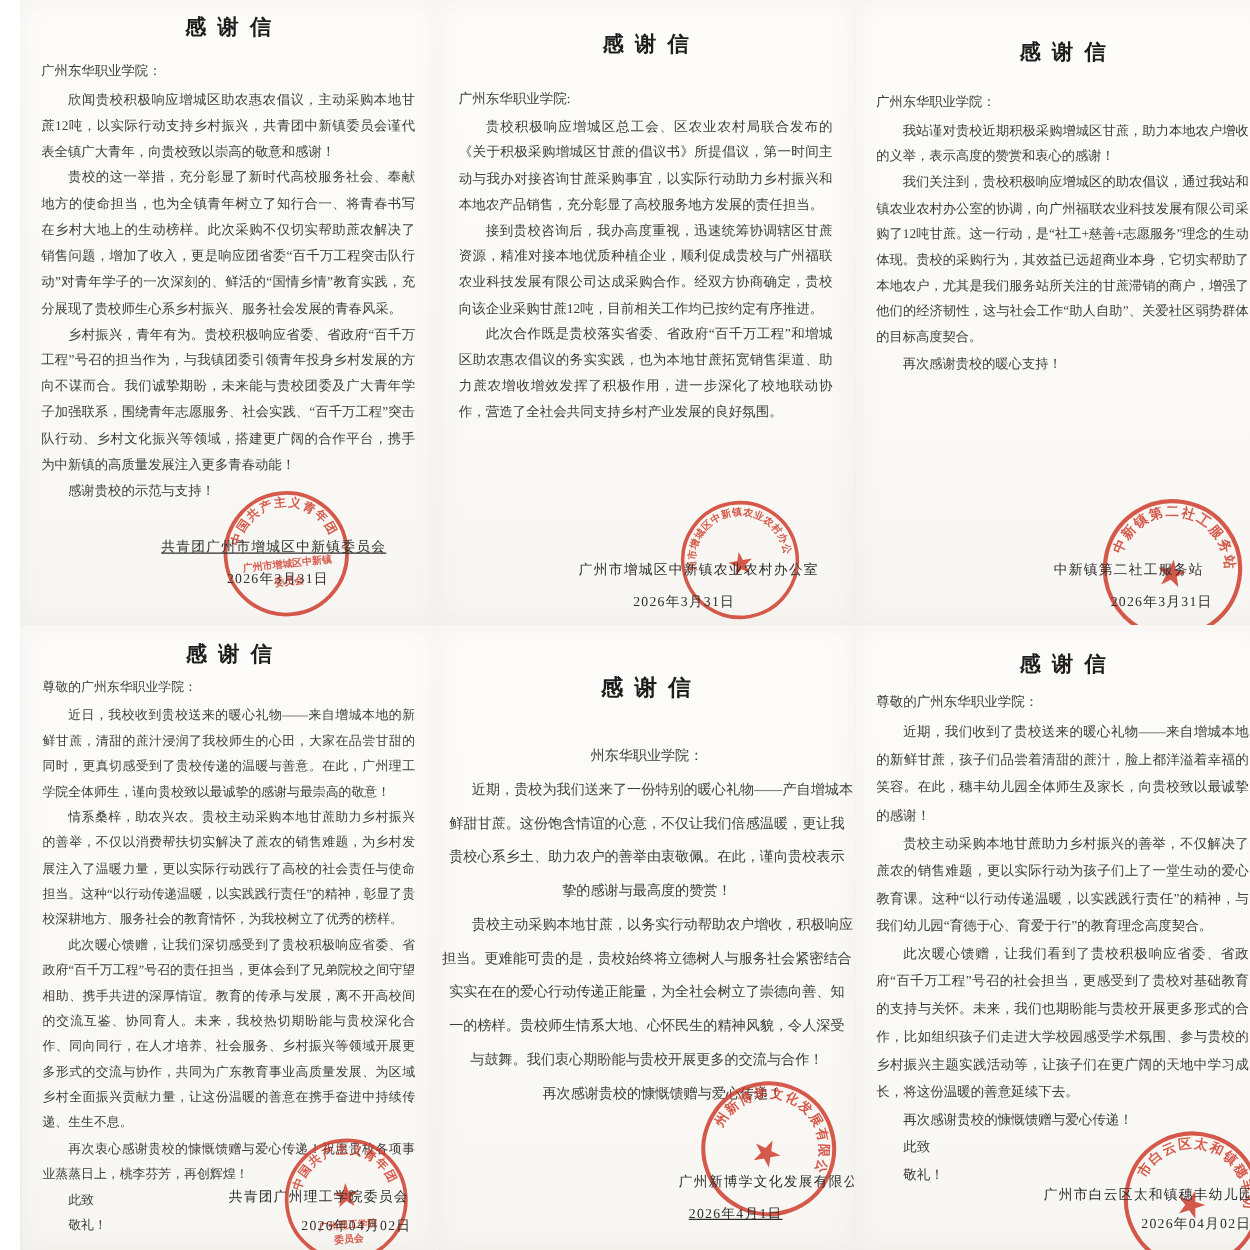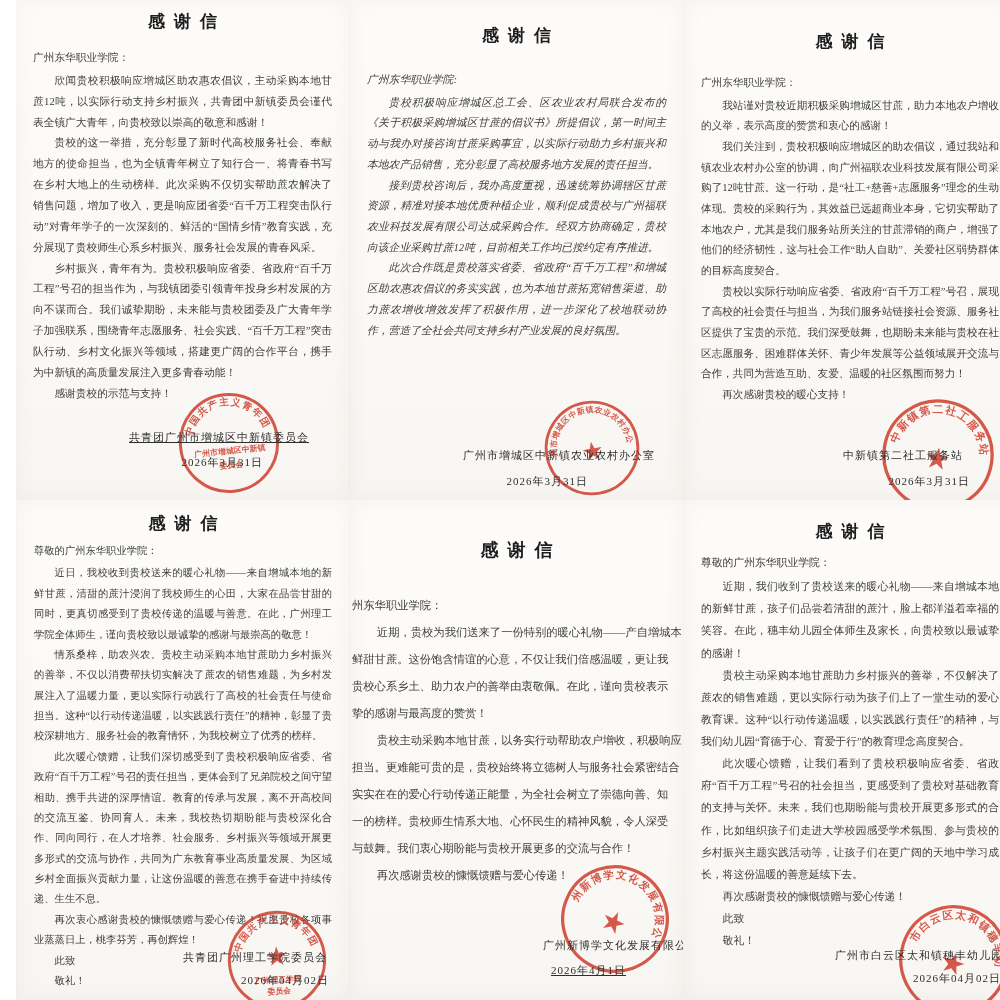--- a/index.html
+++ b/index.html
@@ -44,21 +44,21 @@
 
   
   .p0{padding-top:10px;}
   .p0 .body{font-size:10.7px;line-height:1.95;}
   .p0 .sig{top:430px;right:40px;text-decoration:underline;}
   .p0 .date{top:455px;right:86px;}
   .p0 .stamp{left:160px;top:390px;width:106px;height:106px;transform:rotate(-6deg);}
 
   .p1{padding-top:24px;}
   .p1 .title{margin-bottom:22px;}
-  .p1 .body{font-size:10.8px;line-height:1.92;font-style:italic;}
+  .p1 .body{font-size:10.8px;line-height:1.92;}
   .p1 .sig{top:448px;right:28px;}
   .p1 .date{top:474px;right:95px;}
   .p1 .stamp{left:192px;top:398px;width:100px;height:100px;transform:rotate(-10deg);}
 
   .p2{padding-top:30px;}
   .p2 .title{margin-bottom:20px;}
   .p2 .body{font-size:10.6px;line-height:1.95;}
   .p2 .sig{top:448px;right:53px;}
   .p2 .date{top:474px;right:46px;}
   .p2 .stamp{left:195px;top:396px;width:118px;height:118px;transform:rotate(9deg);}
@@ -66,21 +66,21 @@
   .p3{padding-top:12px;}
   .p3 .title{margin-bottom:6px;}
   .p3 .body{font-size:10.3px;line-height:1.98;}
   .p3 .sig{top:450px;right:22px;}
   .p3 .date{top:473px;right:20px;}
   .p3 .stamp{left:208px;top:408px;width:104px;height:104px;transform:rotate(-4deg);}
 
   .p4{padding-top:38px;}
   .p4 .title{font-size:18px;margin-bottom:30px;}
   .p4 .lines{font-size:11.3px;line-height:27px;white-space:nowrap;
-             padding-left:2px;text-align:left;}
+             padding-left:2px;text-align:center;}
   .p4 .lines div{overflow:hidden;}
   .p4 .ind{padding-left:2.2em;}
   .p4 .sig{top:438px;right:-4px;}
   .p4 .date{top:463px;right:57px;text-decoration:underline;}
   .p4 .stamp{left:208px;top:362px;width:114px;height:114px;transform:rotate(26deg);}
 
   .p5{padding-top:20px;}
   .p5 .title{margin-bottom:8px;}
   .p5 .body{font-size:10.8px;line-height:2.05;}
   .p5 .sig{top:448px;right:13px;}
@@ -133,21 +133,20 @@
       </svg>
     </div>
   </section>
 
   <section class="panel p2">
     <h1 class="title">感谢信</h1>
     <div class="body">
       <p class="salutation">广州东华职业学院：</p>
       <p class="para">我站谨对贵校近期积极采购增城区甘蔗，助力本地农户增收的义举，表示高度的赞赏和衷心的感谢！</p>
       <p class="para">我们关注到，贵校积极响应增城区的助农倡议，通过我站和镇农业农村办公室的协调，向广州福联农业科技发展有限公司采购了12吨甘蔗。这一行动，是“社工+慈善+志愿服务”理念的生动体现。贵校的采购行为，其效益已远超商业本身，它切实帮助了本地农户，尤其是我们服务站所关注的甘蔗滞销的商户，增强了他们的经济韧性，这与社会工作“助人自助”、关爱社区弱势群体的目标高度契合。</p>
-      <p class="para">贵校以实际行动响应省委、省政府“百千万工程”号召，展现了高校的社会责任与担当，为我们服务站链接社会资源、服务社区提供了宝贵的示范。我们深受鼓舞，也期盼未来能与贵校在社区志愿服务、困难群体关怀、青少年发展等公益领域展开交流与合作，共同为营造互助、友爱、温暖的社区氛围而努力！</p>
       <p class="para">再次感谢贵校的暖心支持！</p>
     </div>
     <div class="sig">中新镇第二社工服务站</div>
     <div class="date">2026年3月31日</div>
     <div class="stamp">
       <svg viewBox="0 0 120 120">
         <circle class="ring" cx="60" cy="60" r="55"></circle>
         <path id="arc2" d="M60,60 m-43,0 a43,43 0 1,1 86,0" fill="none"></path>
         <text class="arctext"><textPath href="#arc2" startOffset="50%" text-anchor="middle">中新镇第二社工服务站</textPath></text>
         <text class="star" x="60" y="74">★</text>

